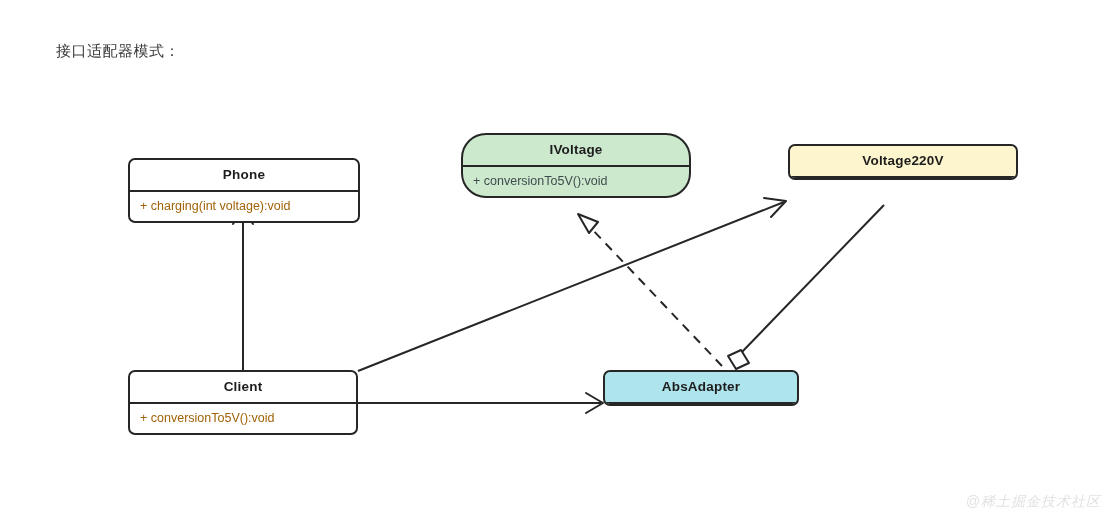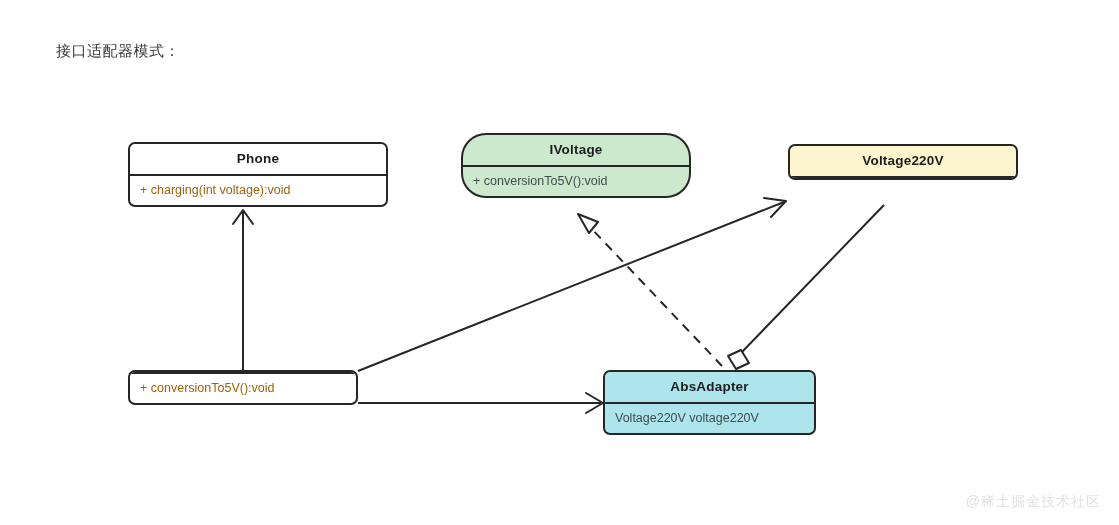--- a/index.html
+++ b/index.html
@@ -74,20 +74,21 @@
   .theme-cyan .uml-member { color: #3f4b4e; }
 
   #watermark {
     position: absolute;
     right: 18px;
     bottom: 14px;
     font-size: 14px;
     color: #e2e2e2;
     white-space: nowrap;
     letter-spacing: 1px;
+    font-style: italic;
   }
 </style>
 </head>
 <body>
 
 <div id="canvas">
 
   <div id="page-title">接口适配器模式：</div>
 
   <svg id="edges" viewBox="0 0 1119 525">
@@ -111,21 +112,21 @@
       <line x1="722" y1="366" x2="589" y2="226" stroke="#262626" stroke-width="2" stroke-dasharray="9,7"></line>
       <polygon points="578,214 598,222 589,233" fill="#ffffff" stroke="#262626" stroke-width="2" stroke-linejoin="round"></polygon>
     </g>
 
     <g>
       <line x1="741" y1="353" x2="884" y2="205" stroke="#262626" stroke-width="2"></line>
       <polygon points="736,369 728,356 741,350 749,363" fill="#ffffff" stroke="#262626" stroke-width="2" stroke-linejoin="round"></polygon>
     </g>
   </svg>
 
-  <div class="uml-class theme-plain" style="left:128px; top:142px; width:260px;">
+  <div class="uml-class theme-plain" style="left:128px; top:158px; width:232px;">
     <div class="uml-title">Phone</div>
     <div class="uml-divider"></div>
     <div class="uml-members">
       <div class="uml-member">+ charging(int voltage):void</div>
     </div>
   </div>
 
   <div class="uml-class theme-green" style="left:461px; top:133px; width:230px;border-radius:25px;">
     <div class="uml-title">IVoltage</div>
     <div class="uml-divider"></div>
@@ -133,29 +134,27 @@
       <div class="uml-member">+ conversionTo5V():void</div>
     </div>
   </div>
 
   <div class="uml-class theme-yellow" style="left:788px; top:144px; width:230px;">
     <div class="uml-title">Voltage220V</div>
     <div class="uml-divider"></div>
   </div>
 
   <div class="uml-class theme-plain" style="left:128px; top:370px; width:230px;">
+    <div class="uml-title">Client</div>
     <div class="uml-divider"></div>
     <div class="uml-members">
       <div class="uml-member">+ conversionTo5V():void</div>
     </div>
   </div>
 
-  <div class="uml-class theme-cyan" style="left:603px; top:370px; width:213px;">
+  <div class="uml-class theme-cyan" style="left:603px; top:370px; width:196px;">
     <div class="uml-title">AbsAdapter</div>
     <div class="uml-divider"></div>
-    <div class="uml-members">
-      <div class="uml-member">Voltage220V voltage220V</div>
-    </div>
   </div>
 
   <div id="watermark">@稀土掘金技术社区</div>
 
 </div>
 
 </body></html>

